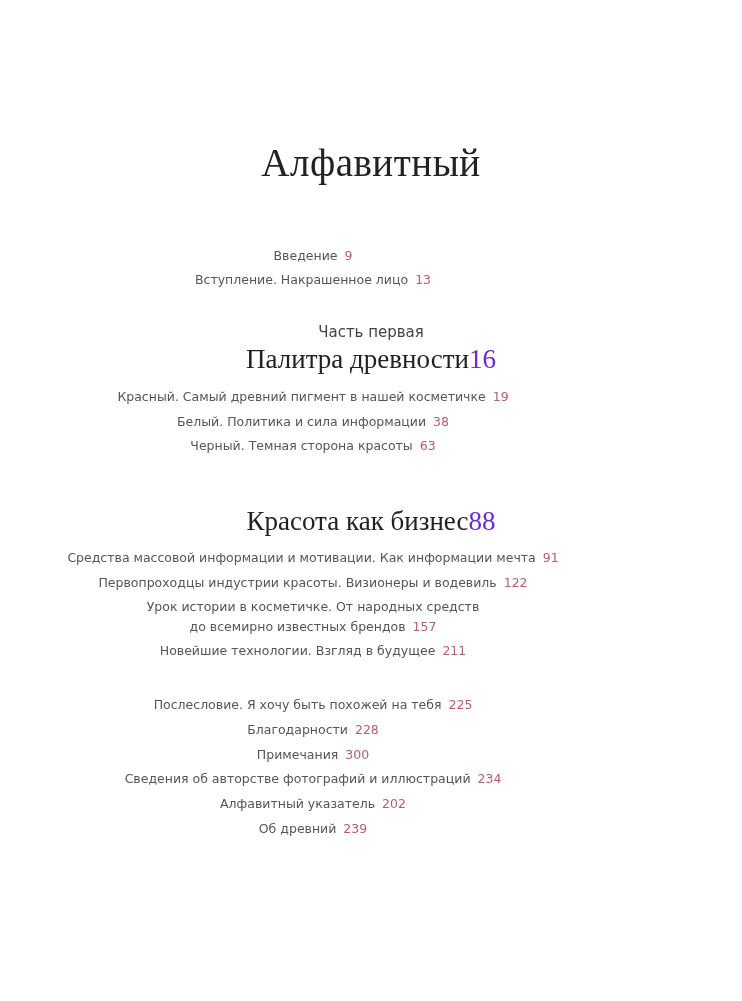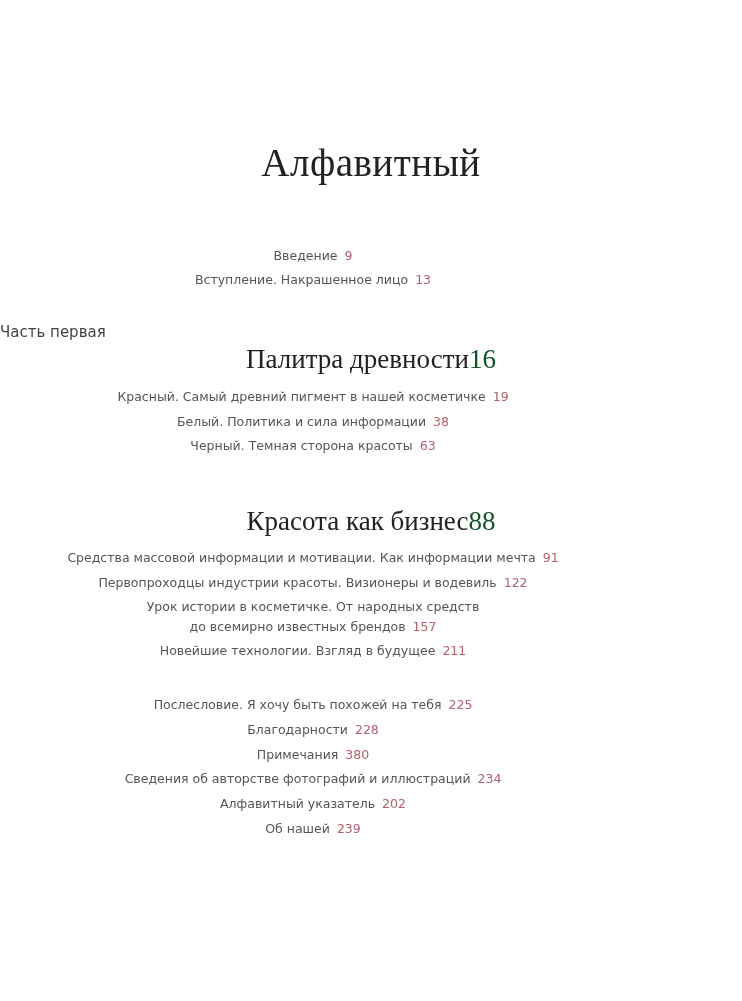--- a/index.html
+++ b/index.html
@@ -10,30 +10,30 @@
     font-family: "Liberation Serif", "DejaVu Serif", serif;
     font-size: 39px; color: #222222; letter-spacing: 0.5px;
   }
   .line {
     position: absolute; left: 0; width: 626px; text-align: center;
     font-family: "DejaVu Sans", "Liberation Sans", sans-serif;
     font-size: 12.5px; color: #555555; white-space: nowrap;
   }
   .num { color: #b06070; margin-left: 7px; }
   .part-label {
-    position: absolute; left: 0; width: 742px; 
+    position: absolute; left: 0; width: 742px; text-align: center;
     font-family: "DejaVu Sans", "Liberation Sans", sans-serif;
     font-size: 15px; color: #444444;
   }
   .part-title {
     position: absolute; left: 0; width: 742px; text-align: center;
     font-family: "Liberation Serif", "DejaVu Serif", serif;
     font-size: 27px; color: #222222;
   }
-  .part-title .pnum { color: #14532d; }
+  .part-title .pnum { color: #6d28d9; }
 </style>
 </head>
 <body>
 
 <div class="page">
   <div class="title">Алфавитный</div>
 
   <div class="line" style="top:248px">
     <span>Введение</span><span class="num">9</span>
   </div>
@@ -74,24 +74,24 @@
     <span>Новейшие технологии. Взгляд в будущее</span><span class="num">211</span>
   </div>
 
   <div class="line" style="top:697px">
     <span>Послесловие. Я хочу быть похожей на тебя</span><span class="num">225</span>
   </div>
   <div class="line" style="top:722px">
     <span>Благодарности</span><span class="num">228</span>
   </div>
   <div class="line" style="top:747px">
-    <span>Примечания</span><span class="num">380</span>
+    <span>Примечания</span><span class="num">300</span>
   </div>
   <div class="line" style="top:771px">
     <span>Сведения об авторстве фотографий и иллюстраций</span><span class="num">234</span>
   </div>
   <div class="line" style="top:796px">
     <span>Алфавитный указатель</span><span class="num">202</span>
   </div>
   <div class="line" style="top:821px">
-    <span>Об нашей</span><span class="num">239</span>
+    <span>Об древний</span><span class="num">239</span>
   </div>
 </div>
 
 </body></html>

